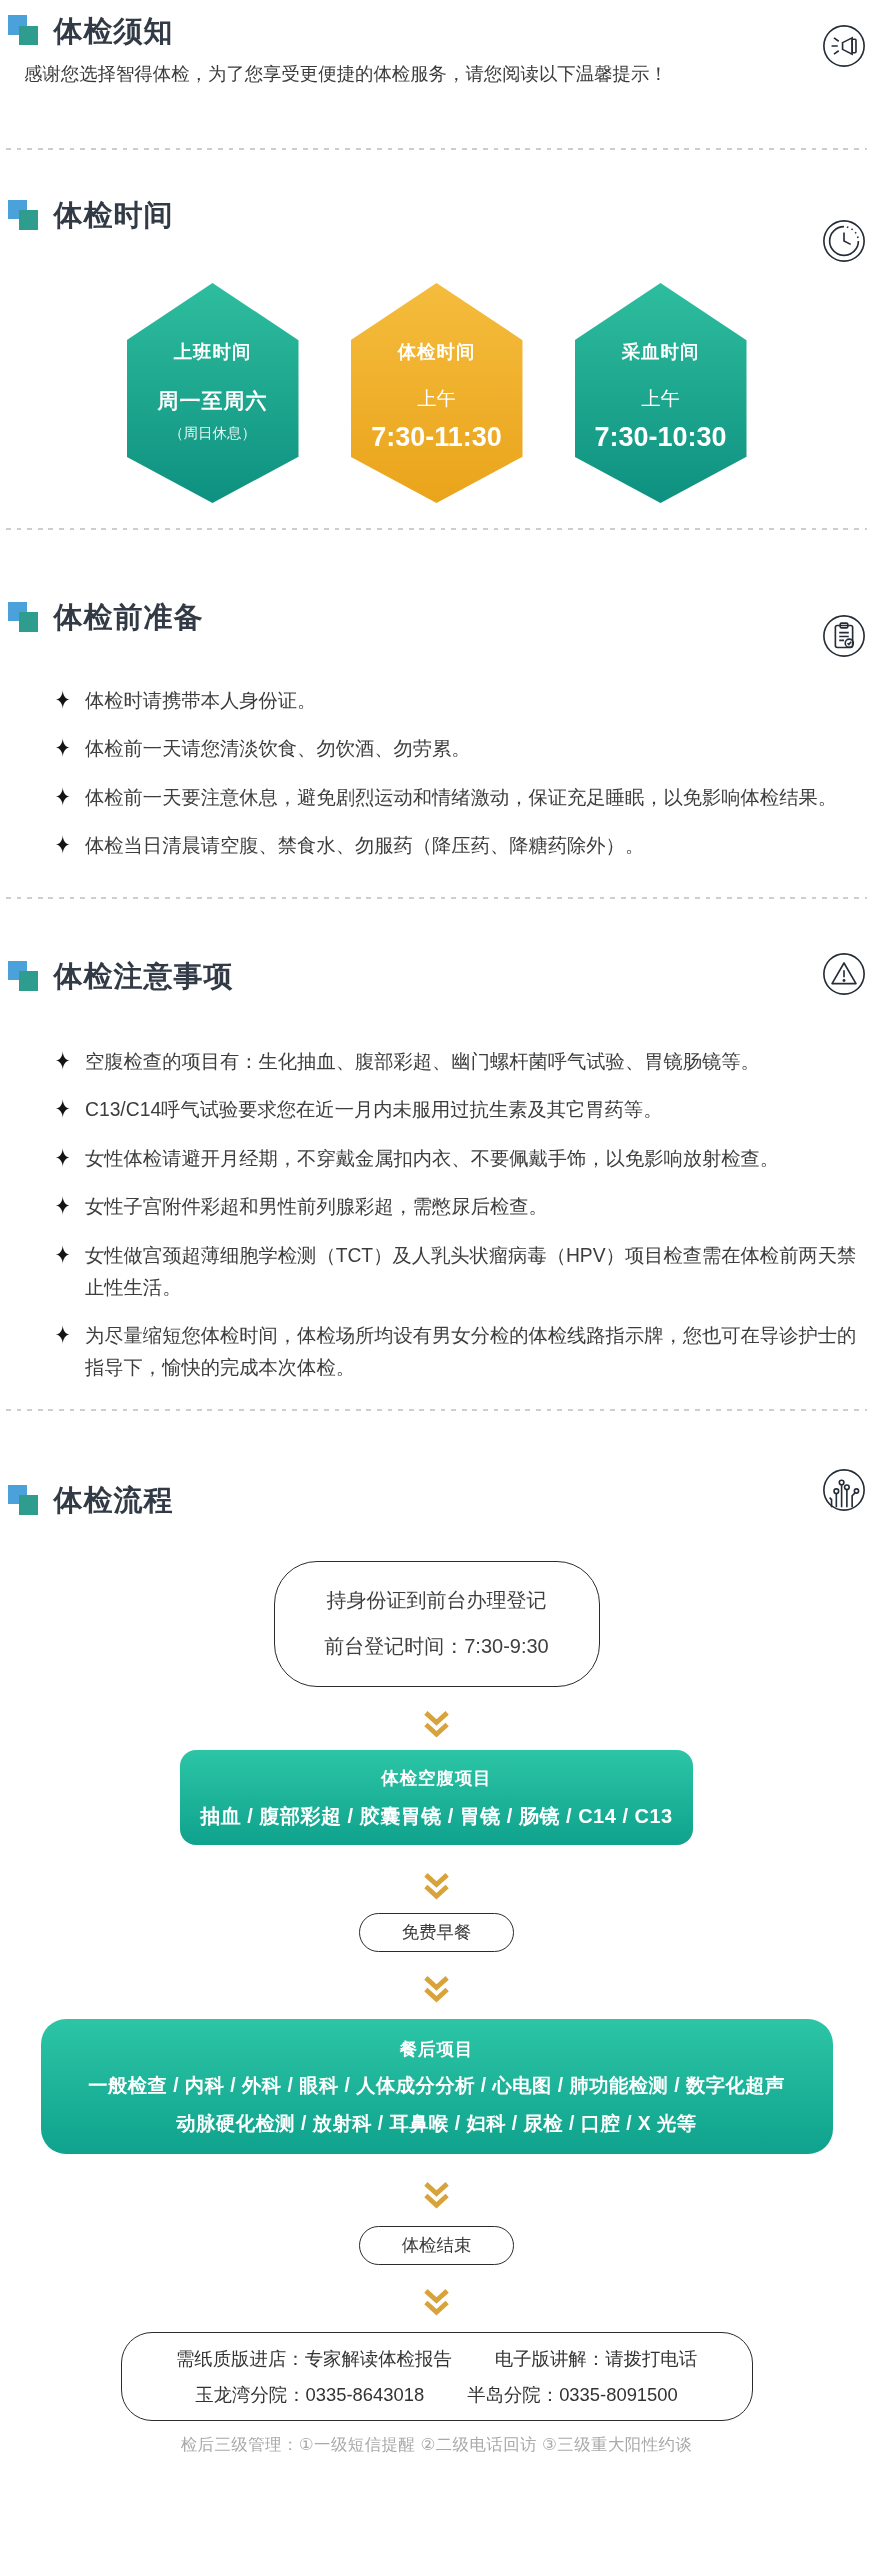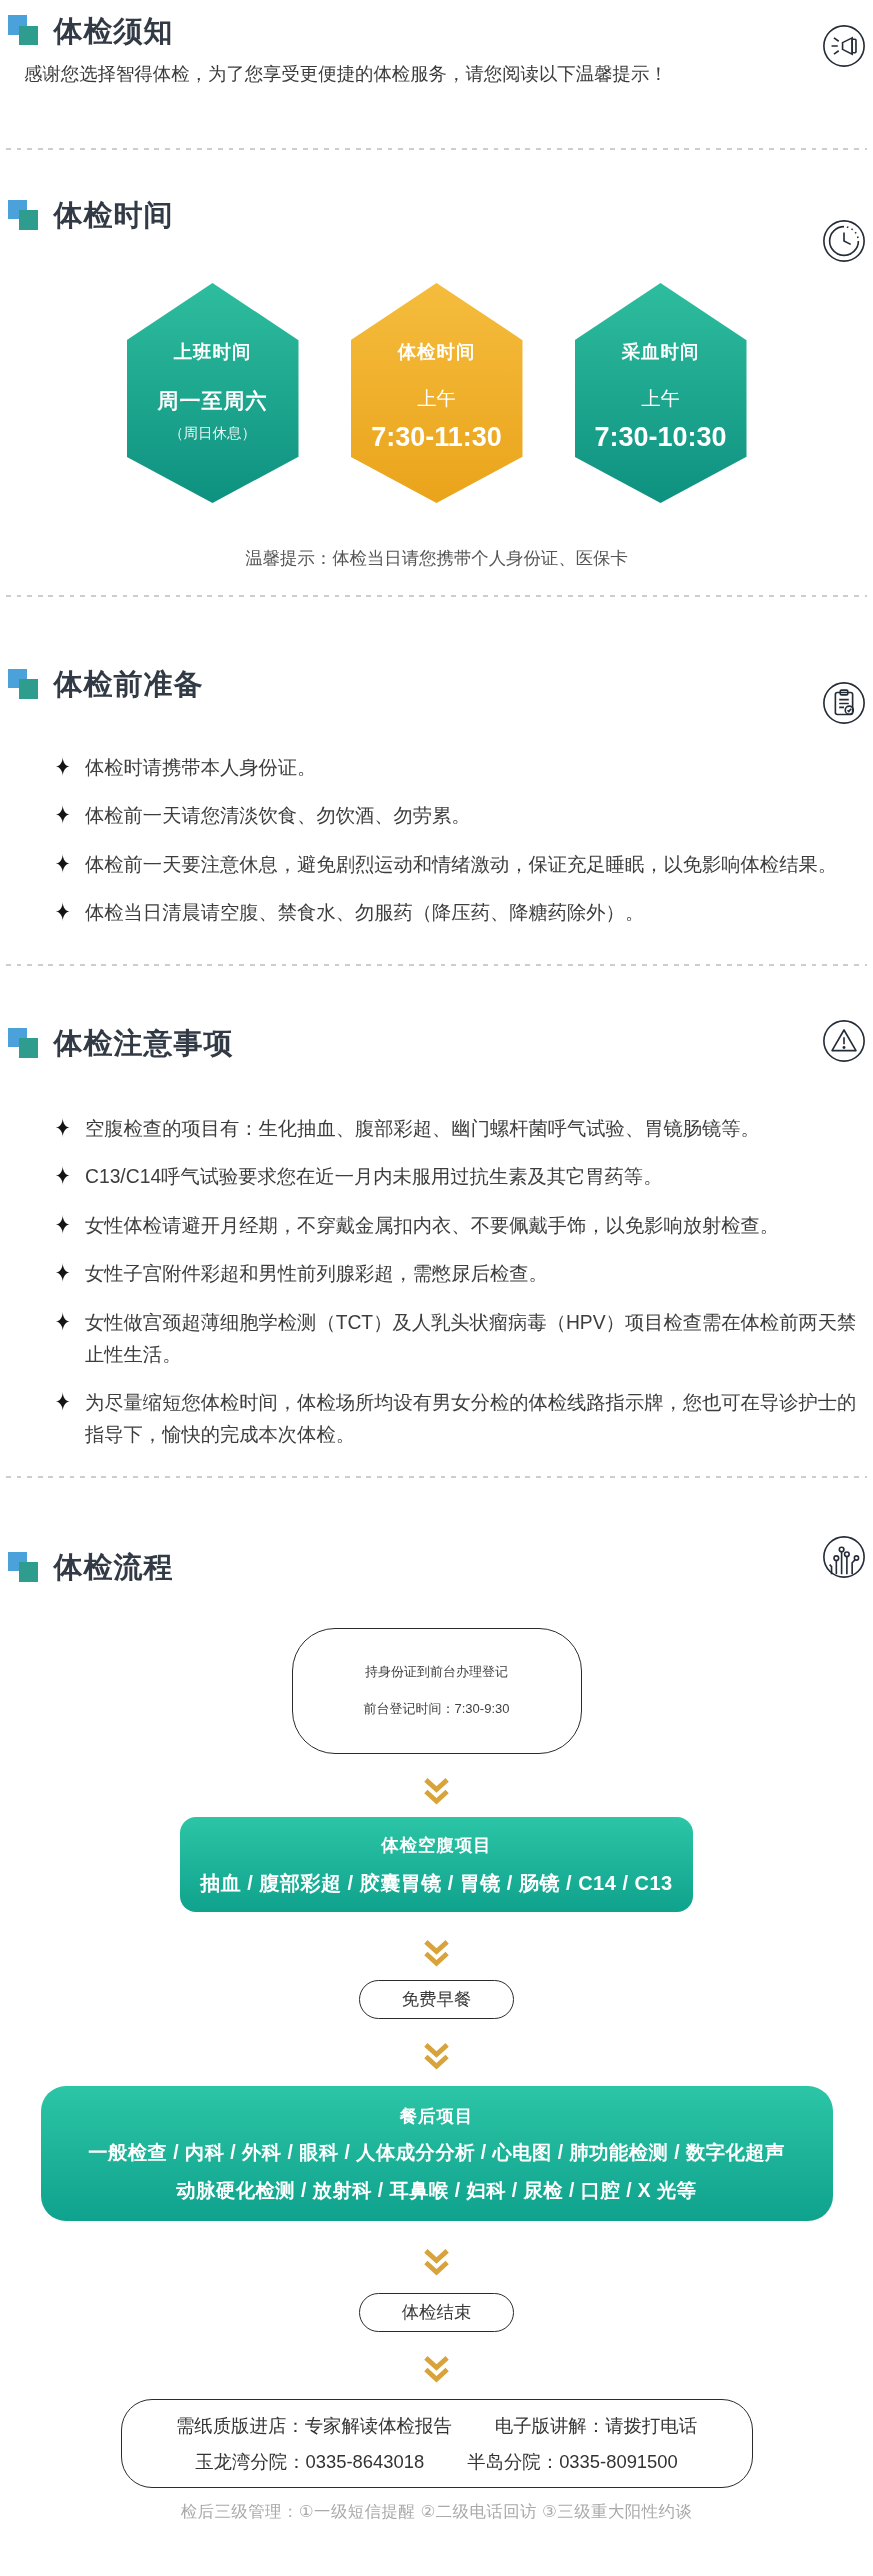--- a/index.html
+++ b/index.html
@@ -60,24 +60,24 @@
   .sec-notes .tip-list{margin-top:52px;}
   .tip-item{position:relative;padding-left:32px;margin-bottom:16.4px;font-size:19.3px;line-height:32px;color:#3d3d3d;}
   .tip-item .bullet{position:absolute;left:1.9px;top:0;font-size:18.4px;color:#141414;transform:scaleY(1.4);transform-origin:center;}
   .sec-prep .divider{margin-top:35px;}
   .sec-notes .divider{margin-top:25px;}
   
   .sec-process .section-head{padding-top:72px;}
   .sec-process .head-icon{top:56px;}
   .flow{display:flex;flex-direction:column;align-items:center;}
   .flow-box1{
-    margin-top:43px;width:290px;height:126px;box-sizing:border-box;
+    margin-top:43px;width:326px;height:126px;box-sizing:border-box;
     border:1.9px solid #2b2b2b;border-radius:43px;
     display:flex;flex-direction:column;justify-content:center;align-items:center;gap:19.3px;
-    font-size:13px;color:#3f3f3f;
+    font-size:20px;color:#3f3f3f;
   }
   .chevron{margin-top:23px;}
   .chevron.c2{margin-top:27px;}
   .chevron svg{display:block;}
   .flow-teal{
     box-sizing:border-box;border-radius:25px;color:#ffffff;text-align:center;
     background:linear-gradient(180deg,#2CC5A6 0%,#0FA28D 100%);
     display:flex;flex-direction:column;justify-content:center;align-items:center;
   }
   .flow-box2{margin-top:11.6px;width:513px;height:95px;gap:12.6px;border-radius:16px;}
@@ -153,21 +153,20 @@
         <div class="hex-heading">体检时间</div>
         <div class="hex-small">上午</div>
         <div class="hex-time">7:30-11:30</div>
       </div>
       <div class="hexagon hex-teal">
         <div class="hex-heading">采血时间</div>
         <div class="hex-small">上午</div>
         <div class="hex-time">7:30-10:30</div>
       </div>
     </div>
-    <div class="time-tip">温馨提示：体检当日请您携带个人身份证、医保卡</div>
     <div class="divider"></div>
   </section>
 
   <section class="section sec-prep">
     <div class="section-head">
       <span class="marker">
         <span class="sq-blue"></span>
         <span class="sq-teal"></span>
       </span>
       <h1 class="section-title">体检前准备</h1>

